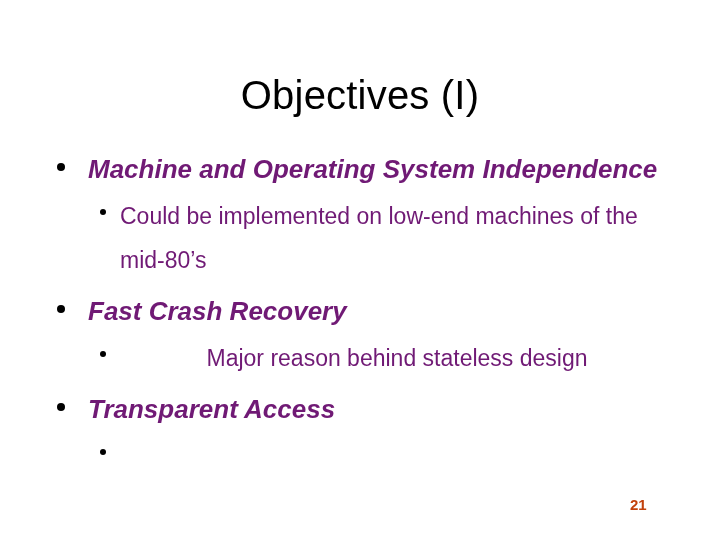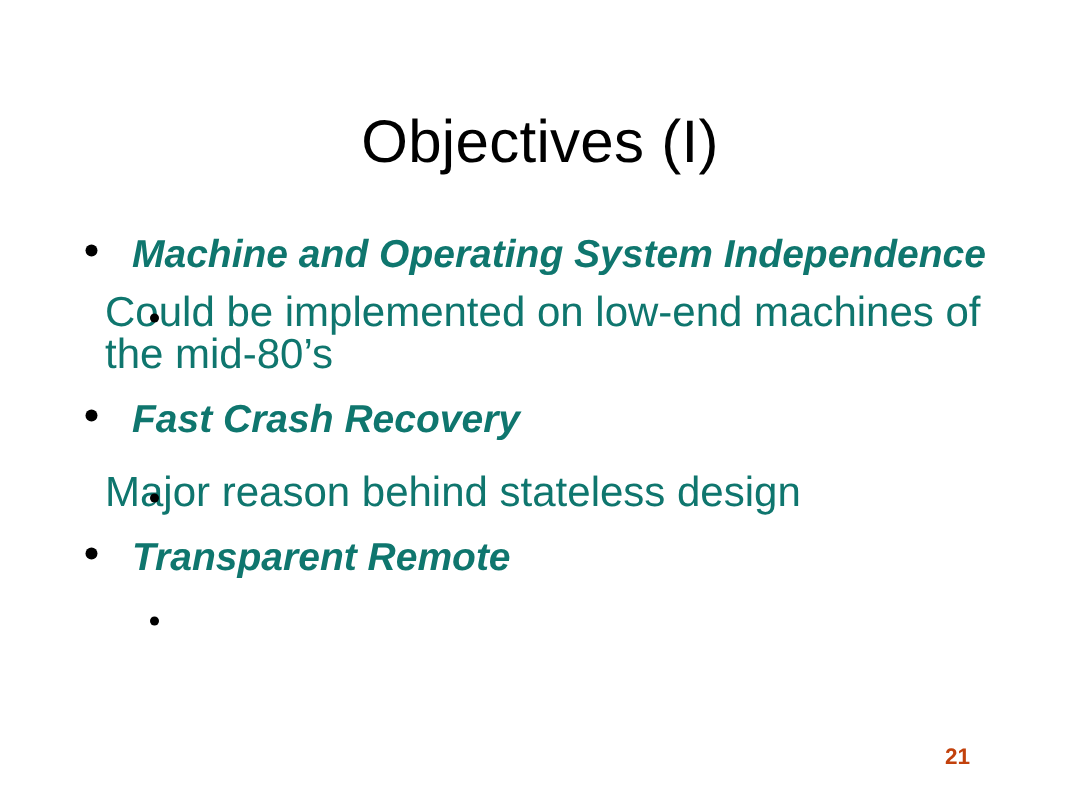--- a/index.html
+++ b/index.html
@@ -41,21 +41,21 @@
   .body-list {
     position: absolute;
     left: 0;
     top: 150px;
     width: 720px;
   }
 
   .bullet {
     position: relative;
     display: block;
-    color: #0f766e;
+    color: #701a75;
   }
 
   
   .lvl1 {
     margin: 0 0 0 0;
     padding: 0 46px 0 88px;
     font-size: 26px;
     line-height: 38px;
     font-weight: bold;
     font-style: italic;
@@ -67,41 +67,41 @@
     top: 13px;
     width: 8px;
     height: 8px;
     border-radius: 50%;
     background: #000000;
   }
 
   
   .lvl2 {
     margin: 0;
-    padding: 0 46px 0 70px;
-    font-size: 28px;
-    line-height: 28px;
+    padding: 0 46px 0 120px;
+    font-size: 23px;
+    line-height: 44px;
     font-weight: normal;
     font-style: normal;
     letter-spacing: 0px;
   }
   .lvl2 .dot {
     position: absolute;
     left: 100px;
     top: 15px;
     width: 6px;
     height: 6px;
     border-radius: 50%;
     background: #000000;
   }
 
   .sp-b1 { margin-top: 0px; }
   .sp-s1 { margin-top: 6px; }
   .sp-b2 { margin-top: 10px; font-style: italic; }
-  .sp-s2 { margin-top: 16px; }
+  .sp-s2 { margin-top: 6px; text-align: center; }
   .sp-b3 { margin-top: 10px; }
   .sp-s3 { margin-top: 6px; }
 
   
   .page-number {
     position: absolute;
     left: 630px;
     top: 496px;
     width: 40px;
     text-align: left;
@@ -136,21 +136,21 @@
       <span>Fast Crash Recovery</span>
     </div>
 
     <div class="bullet lvl2 sp-s2">
       <span class="dot"></span>
       <span>Major reason behind stateless design</span>
     </div>
 
     <div class="bullet lvl1 sp-b3">
       <span class="dot"></span>
-      <span>Transparent Remote</span>
+      <span>Transparent Access</span>
     </div>
 
     <div class="bullet lvl2 sp-s3">
       <span class="dot"></span>
     </div>
 
   </div>
 
   <div class="page-number">21</div>
 

